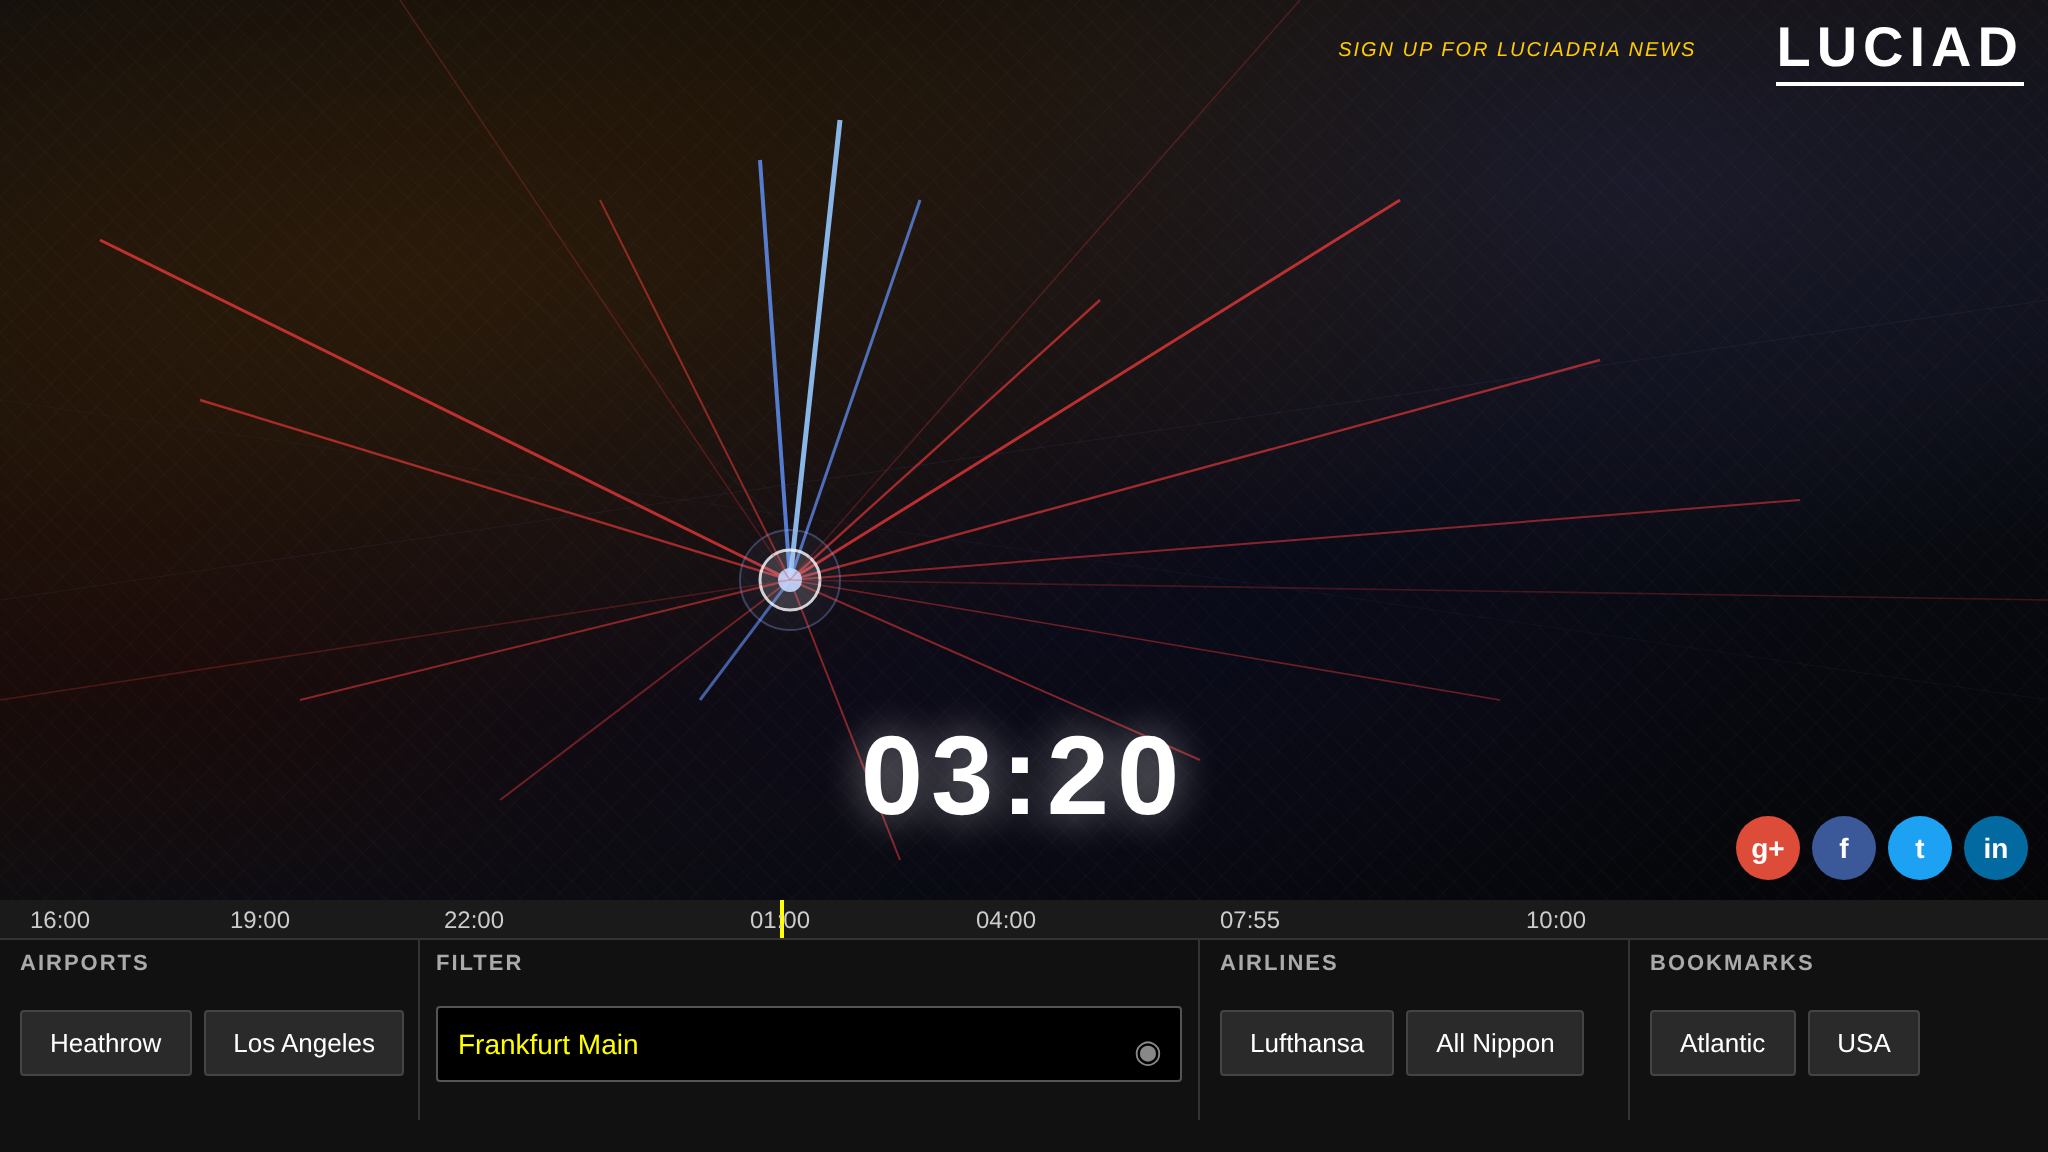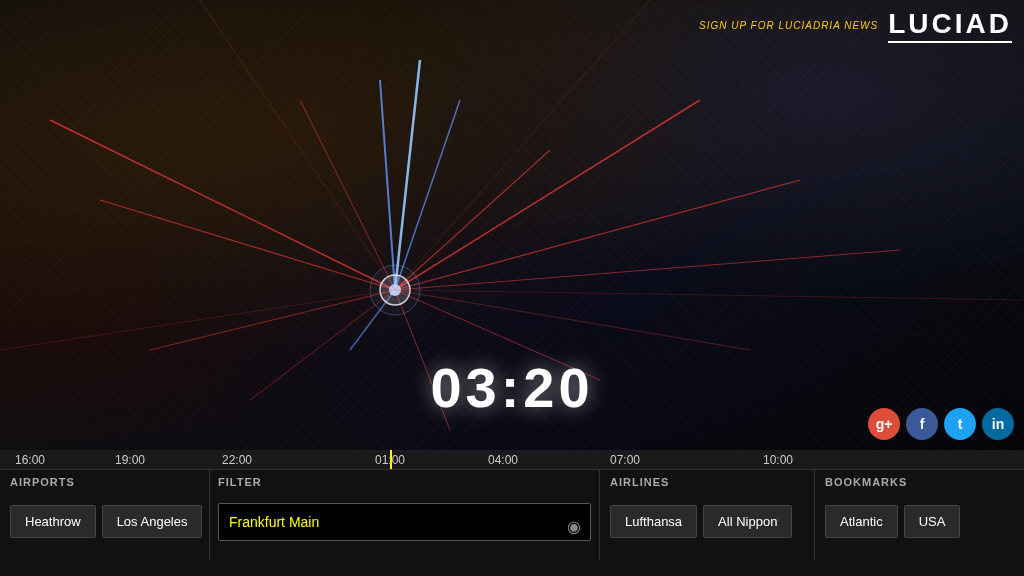--- a/index.html
+++ b/index.html
@@ -244,20 +244,21 @@
       cursor: pointer;
       border-radius: 2px;
       white-space: nowrap;
     }
 
     
     #logo-container {
       display: flex;
       flex-direction: column;
       align-items: center;
+      margin-left: 30px;
     }
 
     #logo-underline {
       height: 2px;
       background: #fff;
       width: 100%;
       margin-top: 1px;
     }
   </style>
 </head>
@@ -321,21 +322,21 @@
 
 <div id="bottom-panel">
 
   <div id="timeline">
     <div id="timeline-progress"></div>
     <span class="timeline-marker" style="left:30px;">16:00</span>
     <span class="timeline-marker" style="left:130px;">19:00</span>
     <span class="timeline-marker" style="left:237px;">22:00</span>
     <span class="timeline-marker" style="left:390px;">01:00</span>
     <span class="timeline-marker" style="left:503px;">04:00</span>
-    <span class="timeline-marker" style="left:625px;">07:00</span>
+    <span class="timeline-marker" style="left:625px;">07:55</span>
     <span class="timeline-marker" style="left:778px;">10:00</span>
   </div>
 
   <div id="controls">
 
     <div class="control-section" id="airports-section">
       <span class="section-label">AIRPORTS</span>
       <div class="section-buttons">
         <button class="ctrl-btn">Heathrow</button>
         <button class="ctrl-btn">Los Angeles</button>

